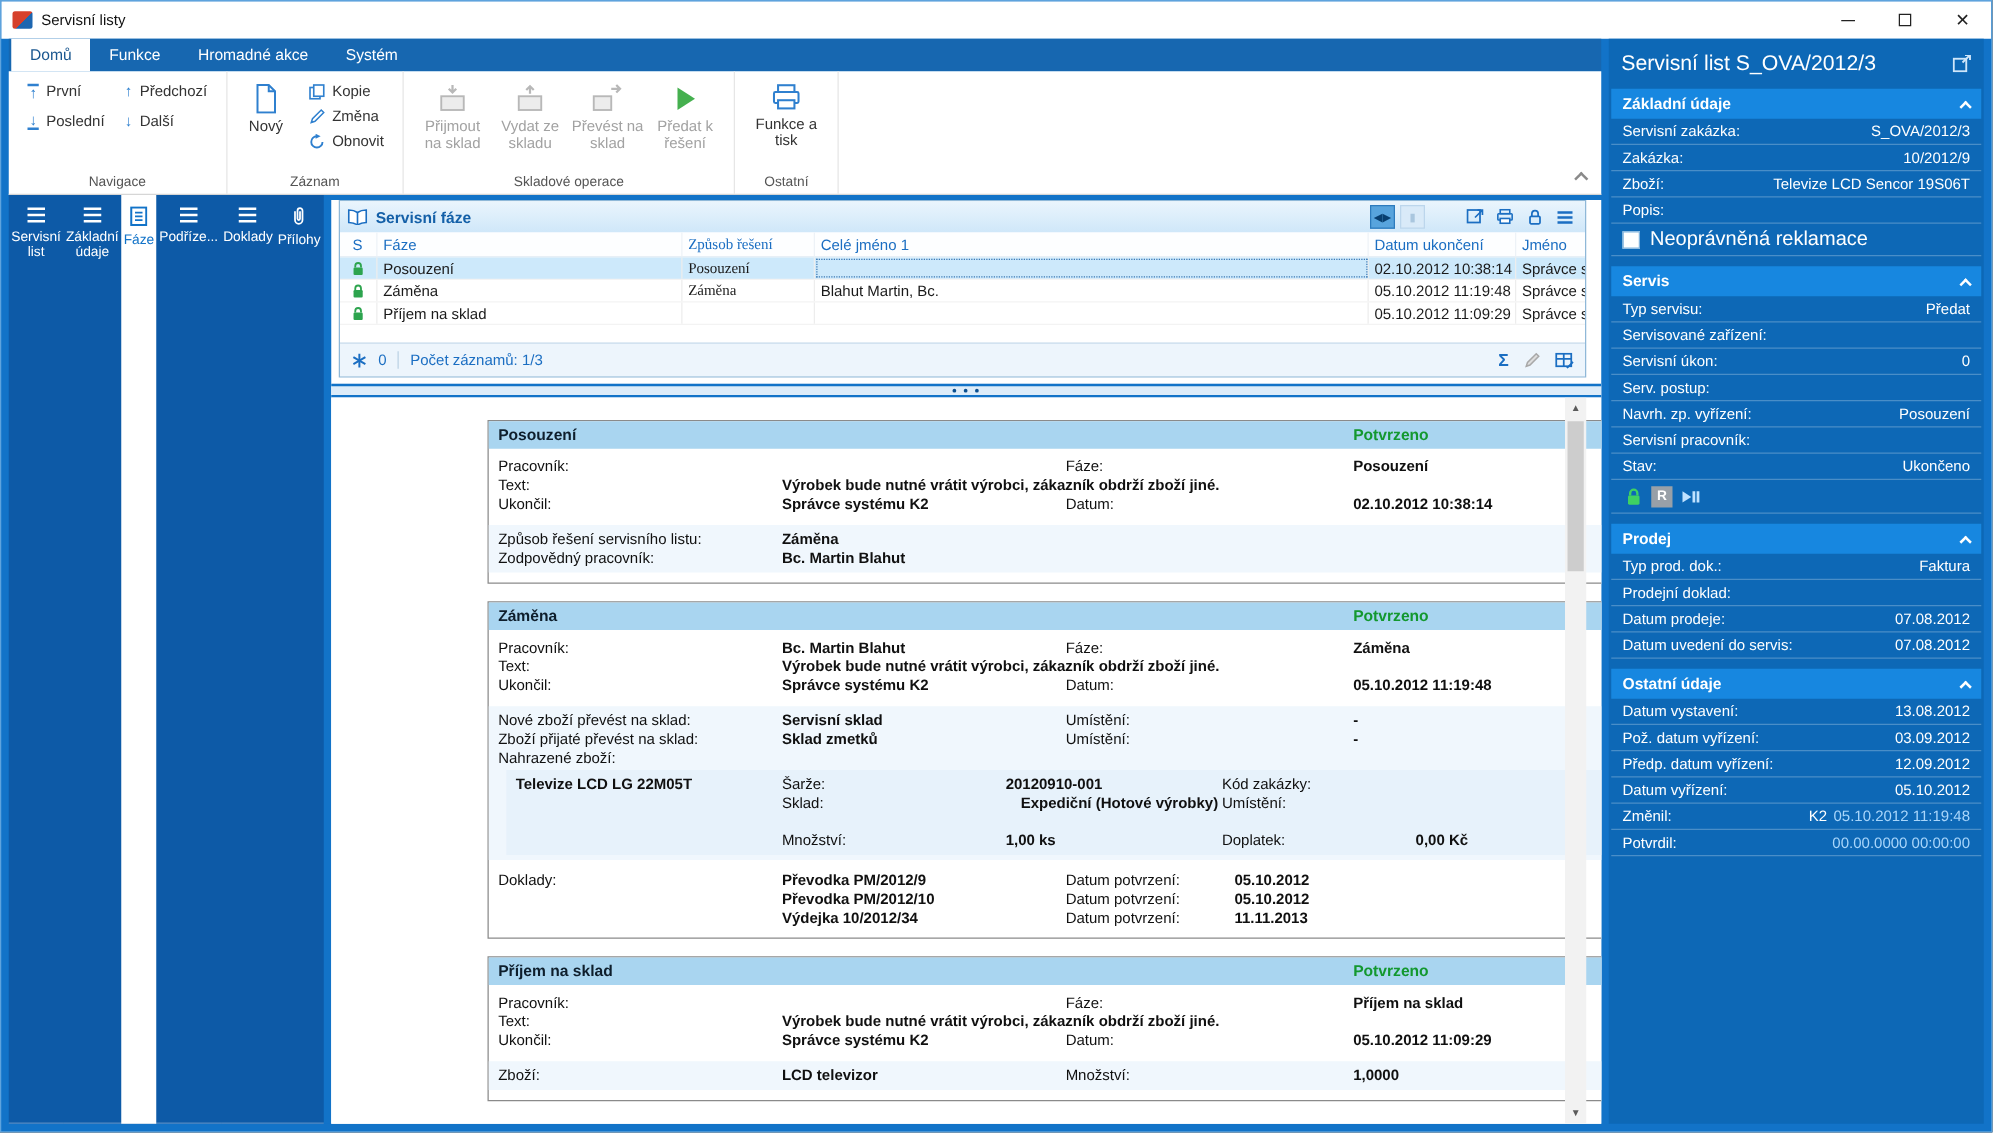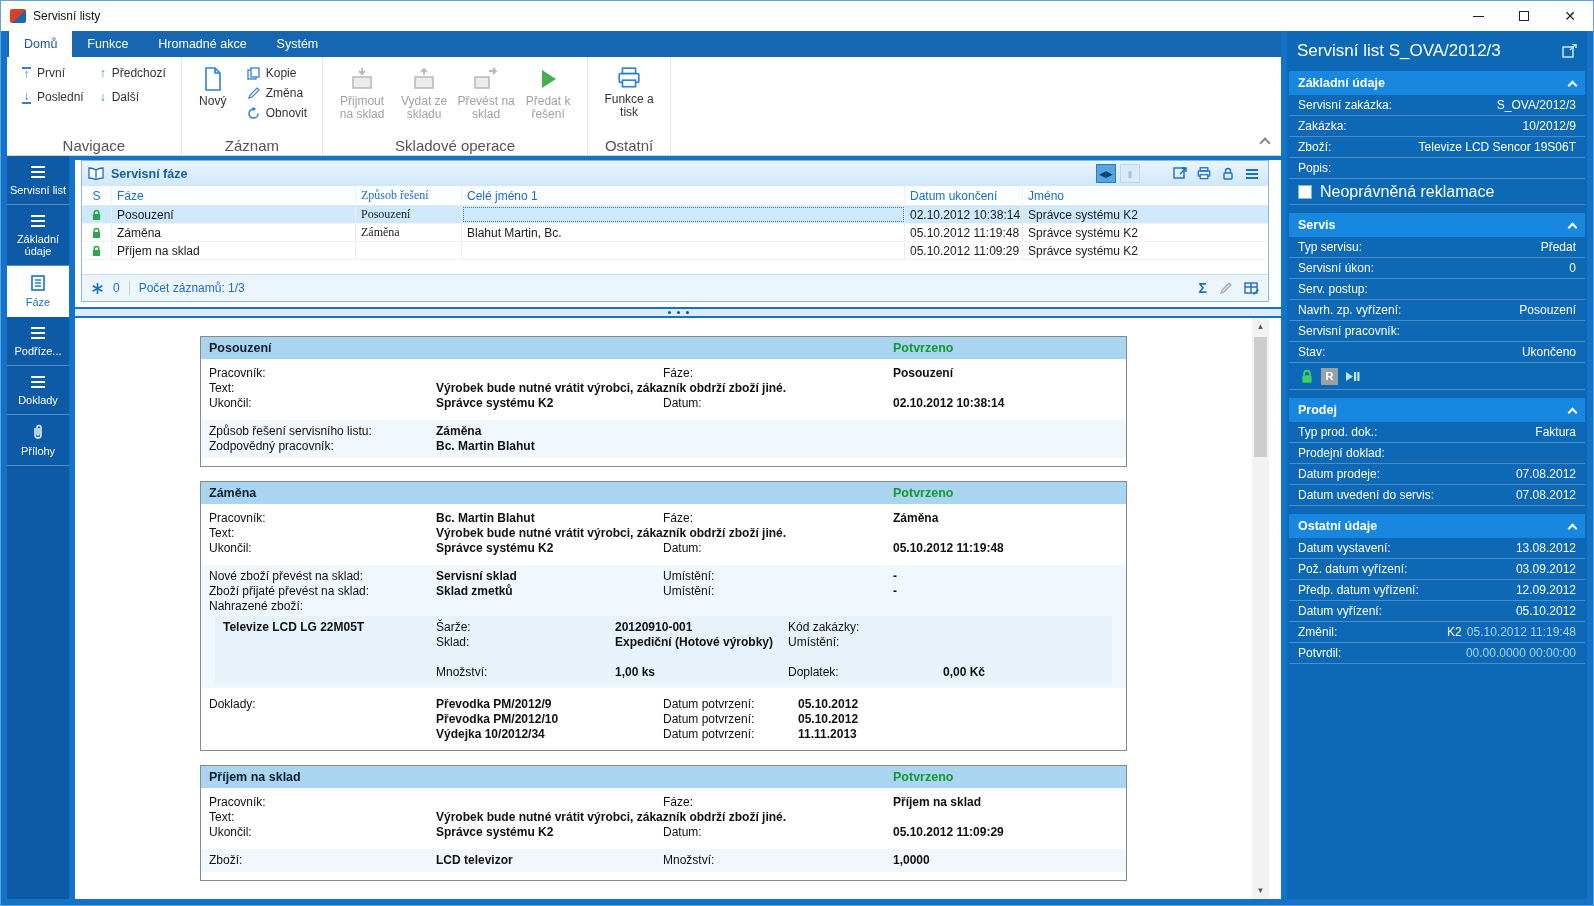--- a/index.html
+++ b/index.html
@@ -15,33 +15,33 @@
   
   .mainrow{flex:1;display:flex;padding:0 6px 6px 6px;gap:6px;min-height:0;}
   .leftcol{flex:1;display:flex;flex-direction:column;min-width:0;}
   
   .tabs{flex:0 0 26px;background:#1767b0;display:flex;align-items:stretch;padding-left:2px;}
   .tab{padding:0 15px;display:flex;align-items:center;color:#fff;font-size:12.5px;cursor:default;}
   .tab.active{background:#fff;color:#19568f;}
   
   .toolbar{flex:0 0 99px;background:#fff;border-bottom:1px solid #d6d6d6;display:flex;position:relative;}
   .rb-group{display:flex;flex-direction:column;border-right:1px solid #e6e6e6;padding:2px 2px 0;}
-  .rb-caption{flex:0 0 18px;text-align:center;font-size:15px;color:#555;line-height:18px;}
+  .rb-caption{flex:0 0 18px;text-align:center;font-size:11px;color:#555;line-height:18px;}
   .rb-content{flex:1;display:flex;align-items:flex-start;padding:5px 6px 0;}
   .nav-grid{display:grid;grid-auto-flow:column;grid-template-rows:24px 24px;column-gap:2px;align-content:start;}
   .rb-small{display:flex;align-items:center;gap:6px;font-size:12px;color:#333;padding:2px 7px;white-space:nowrap;}
   .arr{color:#2f80cf;display:flex;flex-direction:column;align-items:center;line-height:11px;font-size:12px;}
   .arr .bar{width:9px;height:2px;background:#2f80cf;display:block;}
   .rb-big{width:62px;display:flex;flex-direction:column;align-items:center;text-align:center;font-size:12px;line-height:13px;color:#333;padding:3px 1px;gap:4px;}
   .rb-big.disabled{color:#a2a2a2;}
   .rec-col{display:flex;flex-direction:column;justify-content:flex-start;gap:2px;margin-left:4px;}
   .collapse{position:absolute;right:12px;bottom:8px;width:8px;height:8px;border-left:2px solid #8a8a8a;border-top:2px solid #8a8a8a;transform:rotate(45deg);}
   
   .bodyrow{flex:1;display:flex;min-height:0;background:#1273c8;gap:6px;}
-  .sidebar{flex:0 0 62px;background:#0d5aa7;display:flex;flex-direction:column;}
+  .sidebar{flex:0 0 62px;background:#0d5aa7;display:flex;}
   .sb-item{display:flex;flex-direction:column;align-items:center;gap:5px;padding:9px 2px 8px;border-bottom:1px solid rgba(255,255,255,.3);color:#fff;font-size:11px;line-height:12px;text-align:center;cursor:default;}
   .sb-item.active{background:#fff;color:#1273c8;}
   .sb-fill{flex:1;}
   .content{flex:1;display:flex;flex-direction:column;min-width:0;margin-top:4px;background:#fff;}
   
   .grid-panel{flex:0 0 auto;background:#fff;border:1px solid #8fb8d8;display:flex;flex-direction:column;margin:0 12px 0 6px;}
   .grid-head{flex:0 0 25px;background:linear-gradient(#eaf5fd,#cfe7f9);display:flex;align-items:center;padding:0 6px;gap:7px;}
   .grid-title{color:#1460a8;font-size:12.5px;font-weight:bold;}
   .gh-icons{margin-left:auto;display:flex;align-items:center;gap:4px;}
   .gh-btn{width:20px;height:19px;display:flex;align-items:center;justify-content:center;font-size:9px;}
@@ -84,21 +84,21 @@
   .dv1{position:absolute;left:235px;font-weight:bold;}
   .dl2{position:absolute;left:462px;}
   .dv2{position:absolute;left:692px;font-weight:bold;}
   .dv2d{position:absolute;left:597px;font-weight:bold;}
   .gap8{height:9px;}
   .band{background:#f0f7fd;padding:4px 0;}
   .goods{background:#e7f2fb;margin:2px 14px 0;padding:4px 0;}
   .gn{position:absolute;left:8px;font-weight:bold;}
   .gl{position:absolute;left:221px;}
   .gv{position:absolute;left:400px;font-weight:bold;}
-  .gwrap{position:absolute;left:400px;width:180px;font-weight:bold;white-space:normal;line-height:14px;}
+  .gwrap{position:absolute;left:412px;width:180px;font-weight:bold;white-space:normal;line-height:14px;}
   .gl2{position:absolute;left:573px;}
   .gv2r{position:absolute;left:620px;width:150px;text-align:right;font-weight:bold;}
   .g-tall{height:30px;}
   
   .sidepanel{flex:0 0 300px;background:#0d68b6;color:#fff;display:flex;flex-direction:column;overflow:hidden;}
   .sp-title{flex:0 0 40px;display:flex;align-items:center;padding:0 10px;font-size:17px;}
   .sp-title .ext{margin-left:auto;}
   .sp-section{margin:0 2px 8px;}
   .sp-head{height:24px;background:#1787e0;display:flex;align-items:center;padding:0 9px;font-weight:bold;font-size:12.5px;}
   .chev{margin-left:auto;width:7px;height:7px;border-left:2px solid #fff;border-top:2px solid #fff;transform:rotate(45deg);margin-top:4px;}
@@ -641,20 +641,24 @@
       <div class="sp-section">
         <div class="sp-head">
           <span>Servis</span>
           <span class="chev"></span>
         </div>
         <div class="sp-row">
             <span class="sp-label">Typ servisu:</span>
             <span class="sp-value">Předat</span>
           </div>
         <div class="sp-row">
+            <span class="sp-label">Servisované zařízení:</span>
+            <span class="sp-value"></span>
+          </div>
+        <div class="sp-row">
             <span class="sp-label">Servisní úkon:</span>
             <span class="sp-value">0</span>
           </div>
         <div class="sp-row">
             <span class="sp-label">Serv. postup:</span>
             <span class="sp-value"></span>
           </div>
         <div class="sp-row">
             <span class="sp-label">Navrh. zp. vyřízení:</span>
             <span class="sp-value">Posouzení</span>

